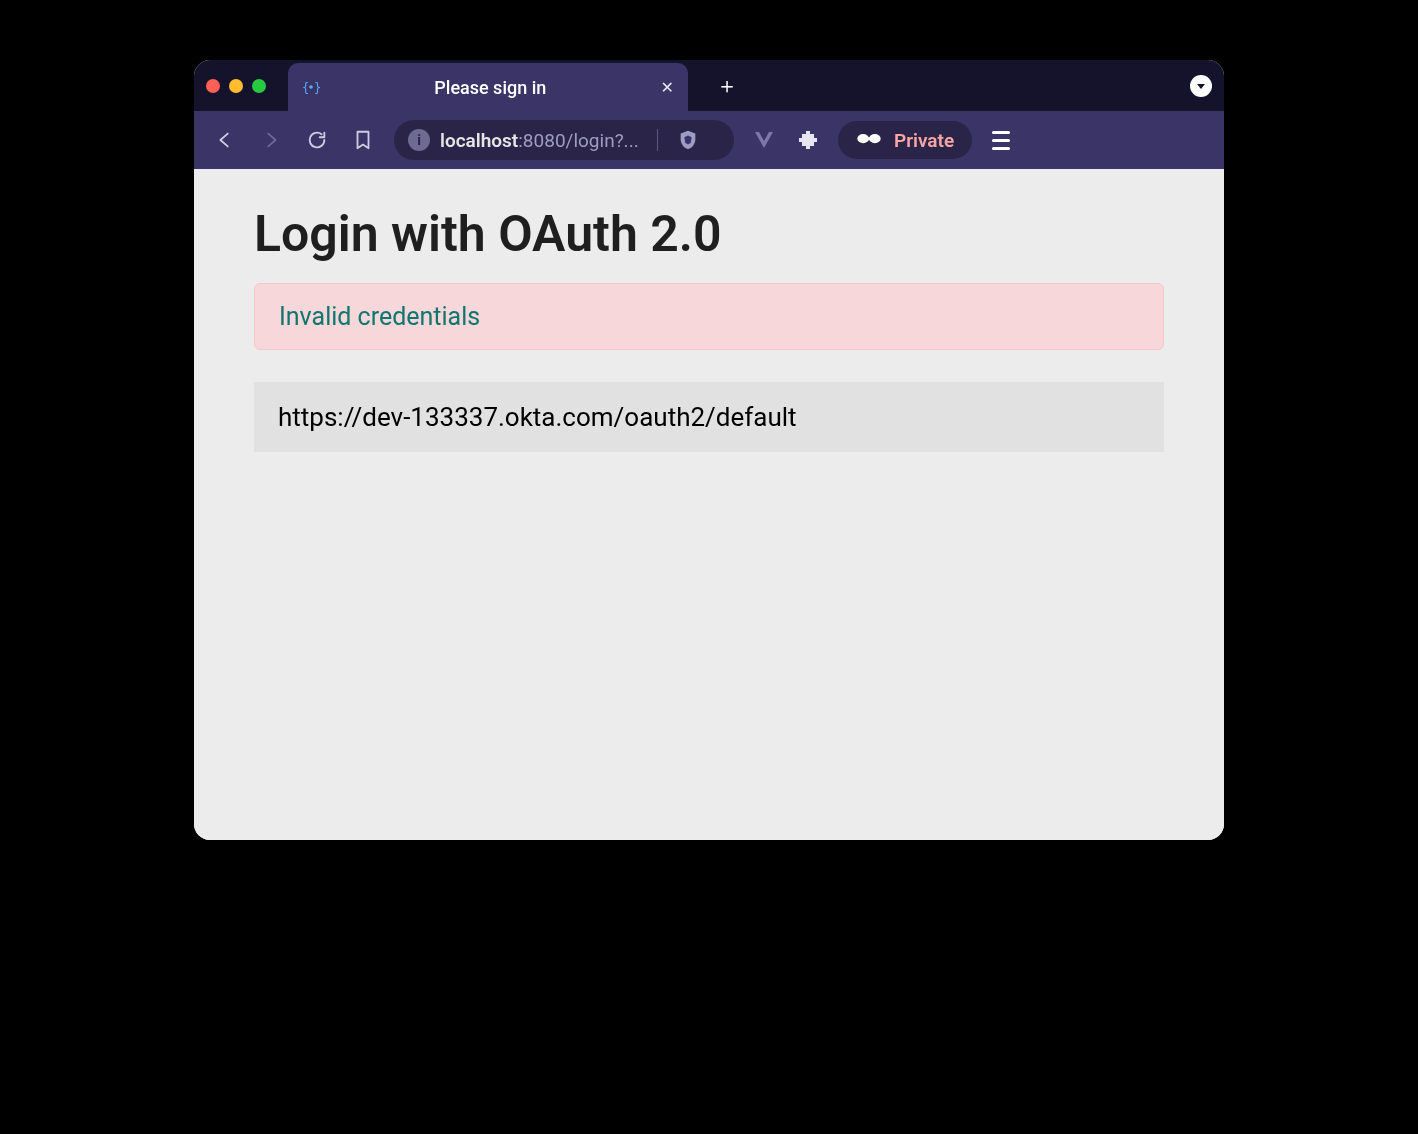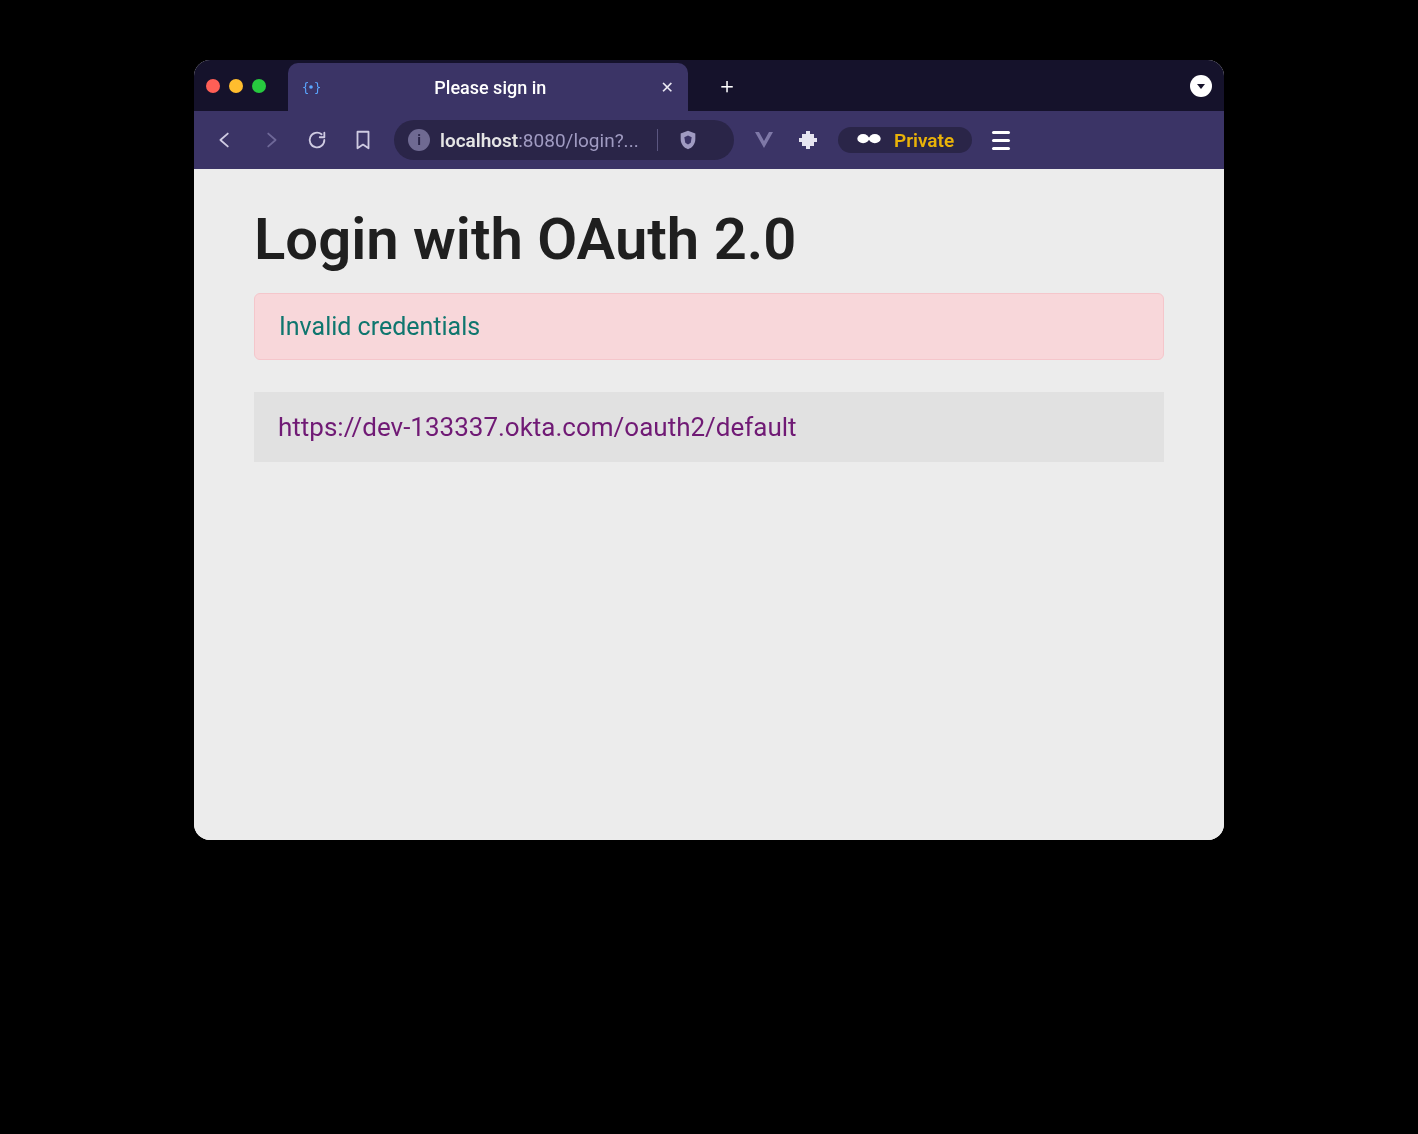--- a/index.html
+++ b/index.html
@@ -107,64 +107,64 @@
   .url-host { color:#e5e5e5; font-weight:600; }
   .url-rest { color:#a09bc2; }
   .url-divider { width:1px; height:22px; background:#5b5680; margin:0 8px; }
   .shield { width:24px; height:24px; display:flex;align-items:center;justify-content:center; }
   .shield svg { width:22px; height:22px; }
 
   .ext-icon { width:28px;height:28px;display:flex;align-items:center;justify-content:center;color:#9b95c0; }
   .ext-icon svg { width:24px;height:24px; }
 
   .private-pill {
-    height: 26px;
+    height: 38px;
     background:#2a2548;
     border-radius:20px;
     display:flex;
     align-items:center;
     padding: 12px 18px;
     gap:12px;
-    color:#eab308;
+    color:#fca5a5;
     font-size:19px;
     font-weight:600;
   }
   .glasses svg { width:26px; height:18px; }
 
   .hamburger { width:26px; display:flex; flex-direction:column; gap:5px; align-items:center; cursor:pointer; }
   .hamburger span { width:18px; height:3px; background:#fff; border-radius:2px; }
 
   
   .page {
     flex:1;
     background:#ececec;
     padding: 36px 60px;
   }
   .page h1 {
-    font-size: 58px;
+    font-size: 50px;
     font-weight: 600;
     color:#1f1f1f;
     margin-bottom: 20px;
   }
   .alert {
     background:#f8d7da;
     border:1px solid #f5c6cb;
     color:#0f766e;
     border-radius:6px;
     padding: 18px 24px;
     font-size: 25px;
     margin-bottom: 32px;
   }
   .provider-row {
     background:#e1e1e1;
     padding: 20px 24px;
     font-size: 26px;
   }
   .provider-row a {
-    color:#701a75;
+    color:#000000;
     text-decoration:none;
     cursor:pointer;
   }
 </style>
 </head>
 <body>
 
 <div class="window">
 
   <div class="titlebar">

